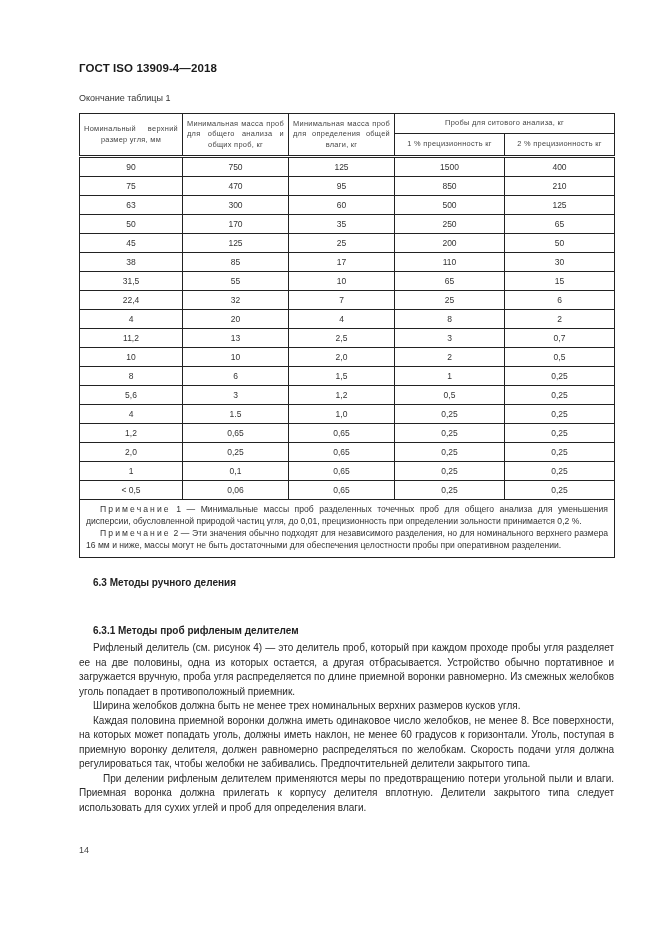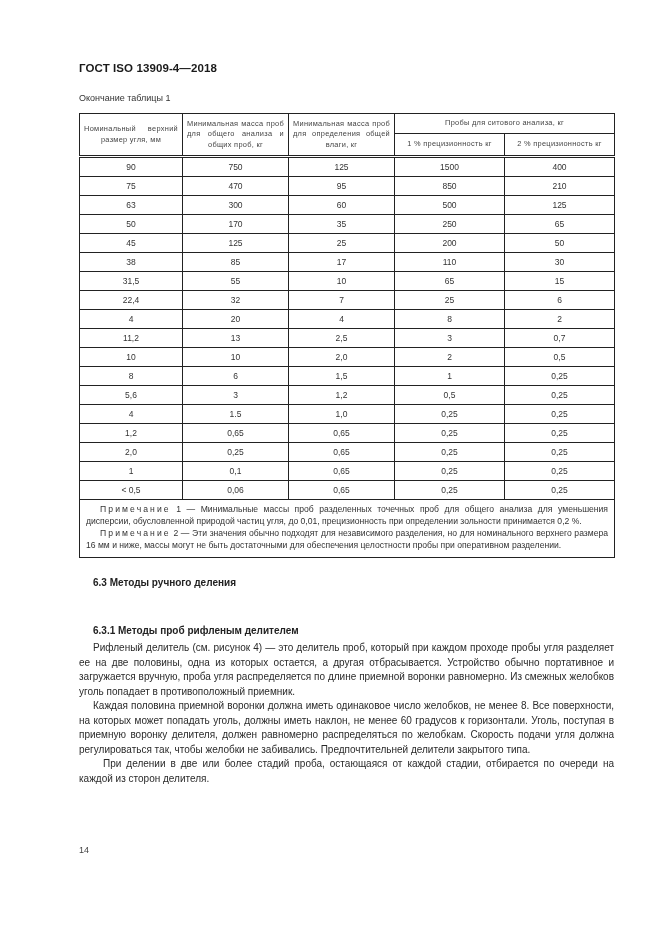--- a/index.html
+++ b/index.html
@@ -189,17 +189,18 @@
       </td>
     </tr>
   </tbody>
 </table>
 
 <div class="sec" style="top:577px;">6.3 Методы ручного деления</div>
 <div class="sec" style="top:625px;">6.3.1 Методы проб рифленым делителем</div>
 
 <div class="body-text" style="top:641px;">
   <p>Рифленый делитель (см. рисунок 4) — это делитель проб, который при каждом проходе пробы угля разделяет ее на две половины, одна из которых остается, а другая отбрасывается. Устройство обычно портативное и загружается вручную, проба угля распределяется по длине приемной воронки равномерно. Из смежных желобков уголь попадает в противоположный приемник.</p>
+  <p>Ширина желобков должна быть не менее трех номинальных верхних размеров кусков угля.</p>
   <p>Каждая половина приемной воронки должна иметь одинаковое число желобков, не менее 8. Все поверхности, на которых может попадать уголь, должны иметь наклон, не менее 60 градусов к горизонтали. Уголь, поступая в приемную воронку делителя, должен равномерно распределяться по желобкам. Скорость подачи угля должна регулироваться так, чтобы желобки не забивались. Предпочтительней делители закрытого типа.</p>
-  <p class="ind2">При делении в две или более стадий проба, остающаяся от каждой стадии, отбирается по очереди на каждой из сторон делителя.</p>
+  <p class="ind2">При делении рифленым делителем применяются меры по предотвращению потери угольной пыли и влаги. Приемная воронка должна прилегать к корпусу делителя вплотную. Делители закрытого типа следует использовать для сухих углей и проб для определения влаги.</p>
 </div>
 
 <div class="pagenum">14</div>
 
 </body></html>

